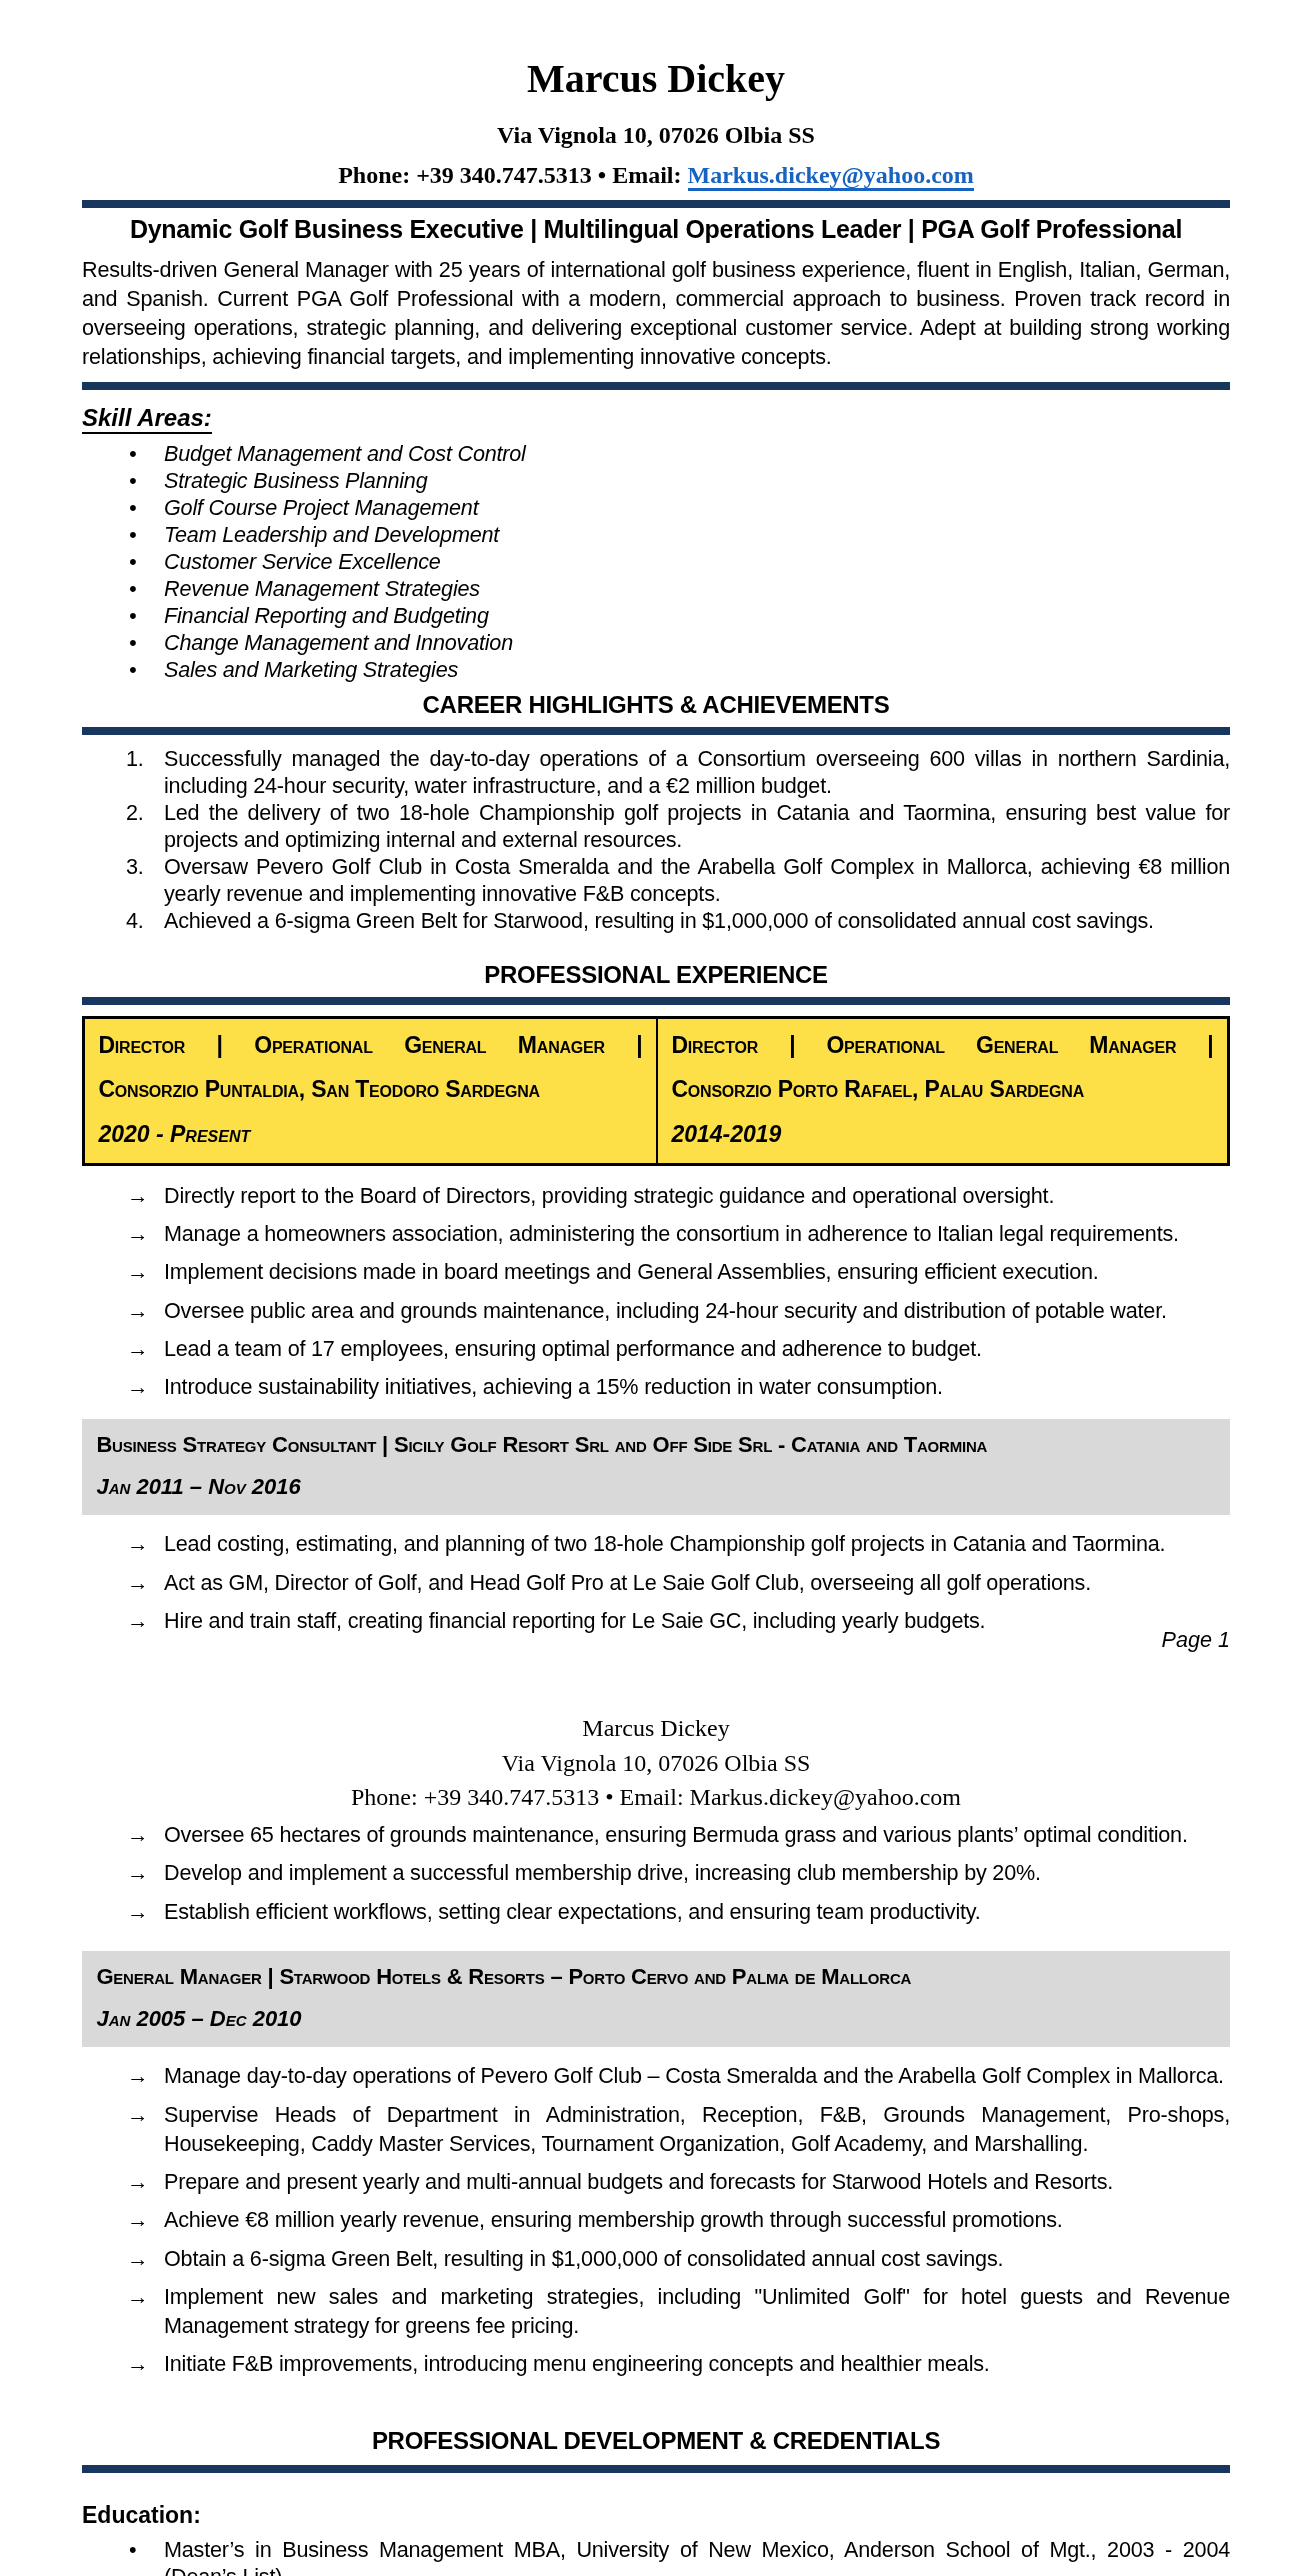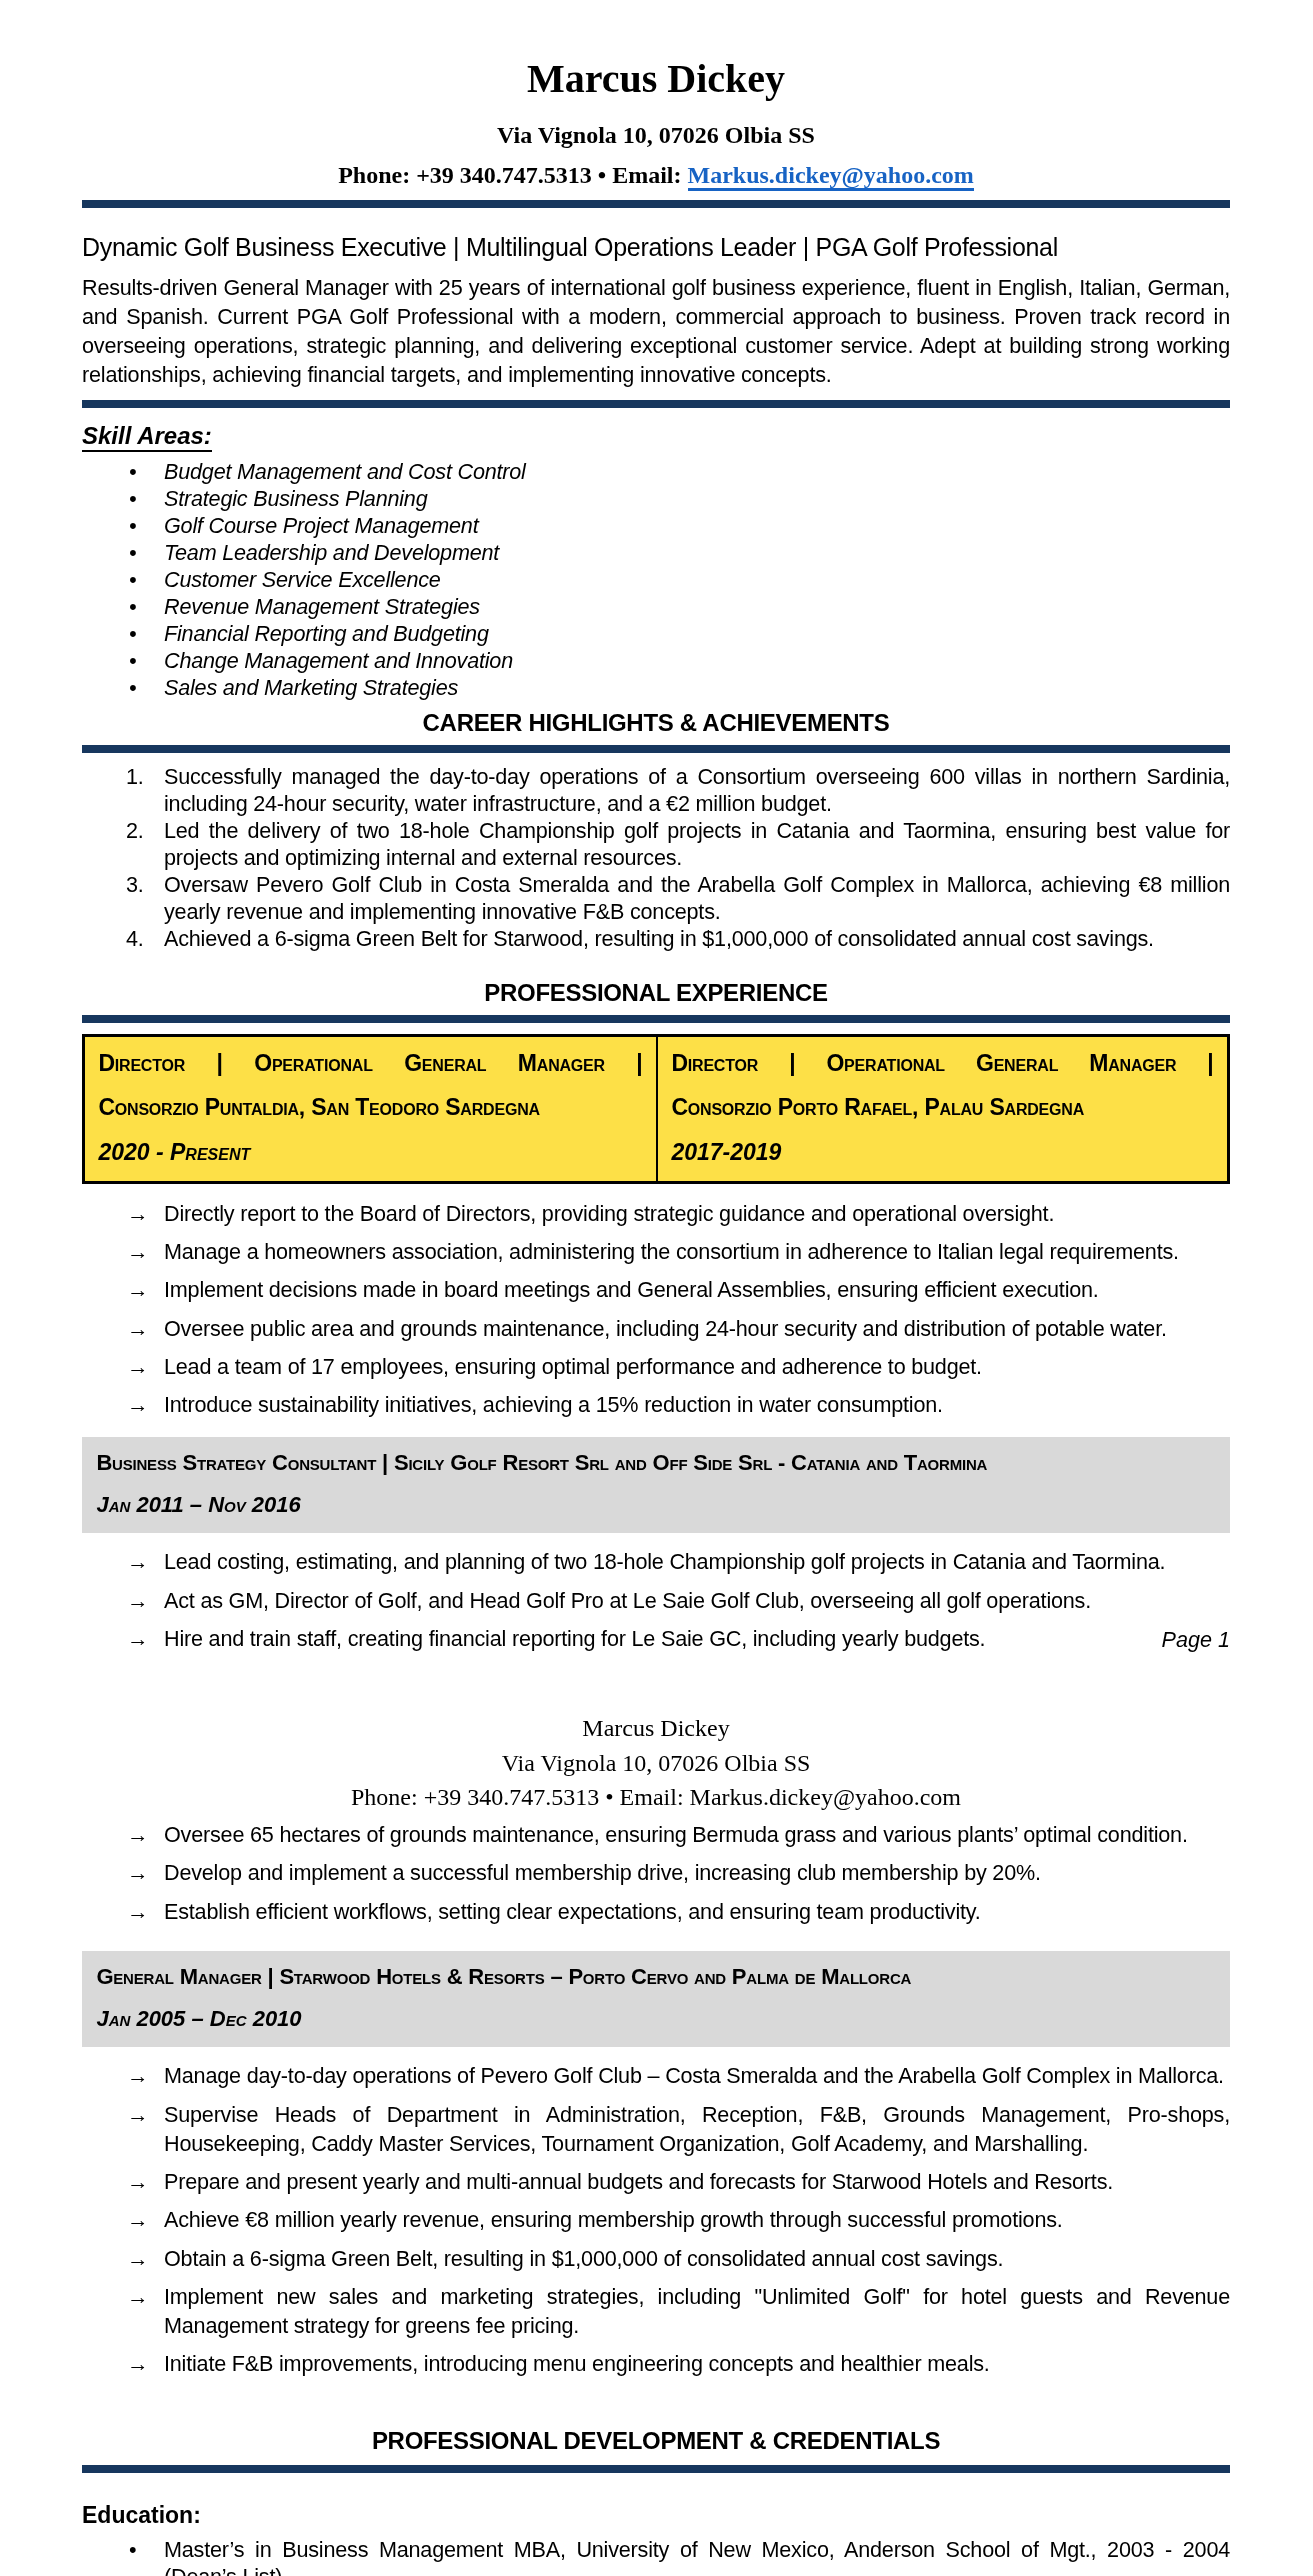--- a/index.html
+++ b/index.html
@@ -6,21 +6,21 @@
   body{width:1314px;font-family:"Liberation Sans",sans-serif;color:#000;}
   .page{width:1312px;height:1700px;position:relative;overflow:hidden;box-sizing:border-box;}
   .content{padding:0 82px;}
   
   .p1-head{padding-top:57px;text-align:center;}
   .name1{font-family:"Liberation Serif",serif;font-weight:bold;font-size:40px;line-height:1.1;}
   .addr1{font-family:"Liberation Serif",serif;font-weight:bold;font-size:24px;margin-top:20.6px;}
   .contact1{font-family:"Liberation Serif",serif;font-weight:bold;font-size:24px;margin-top:13.4px;}
   .email-link{color:#1763C4;border-bottom:3.1px solid #1763C4;text-decoration:none;}
   .rule{height:8.2px;background:#17375E;margin-top:11.3px;}
-  .headline{font-weight:normal;font-size:25px;margin-top:25px;letter-spacing:-0.3px;}
+  .headline{font-weight:bold;font-size:25px;text-align:center;margin-top:7px;letter-spacing:-0.3px;}
   .summary{font-size:21.6px;line-height:29px;text-align:justify;margin-top:10.3px;letter-spacing:-0.2px;}
   .skills-label{margin-top:13.4px;}
   .skills-label span{font-weight:bold;font-style:italic;font-size:24px;border-bottom:2.6px solid #000;padding-bottom:1px;}
   ul.plain{list-style:none;margin:8.2px 0 0 0;padding:0;}
   ul.plain li{position:relative;padding-left:82px;font-size:21.6px;line-height:27px;letter-spacing:-0.2px;}
   ul.plain li::before{content:"•";position:absolute;left:47px;font-size:21.6px;}
   ul.skills li{font-style:italic;}
   .sec-heading{font-weight:bold;font-size:24px;text-align:center;letter-spacing:-0.3px;}
   ol.nums{list-style:none;margin:9.3px 0 0 0;padding:0;counter-reset:n;}
   ol.nums li{position:relative;padding-left:82px;font-size:21.6px;line-height:27px;text-align:justify;letter-spacing:-0.2px;counter-increment:n;}
@@ -98,21 +98,21 @@
 
     <div class="job-table">
       <div class="job-cell">
         <div class="cell-title">Director | Operational General Manager |</div>
         <div class="cell-org">Consorzio Puntaldia, San Teodoro Sardegna</div>
         <div class="cell-date">2020 - Present</div>
       </div>
       <div class="job-cell right">
         <div class="cell-title">Director | Operational General Manager |</div>
         <div class="cell-org">Consorzio Porto Rafael, Palau Sardegna</div>
-        <div class="cell-date">2017-2019</div>
+        <div class="cell-date">2014-2019</div>
       </div>
     </div>
 
     <ul class="arrows">
       <li>Directly report to the Board of Directors, providing strategic guidance and operational oversight.</li>
       <li>Manage a homeowners association, administering the consortium in adherence to Italian legal requirements.</li>
       <li>Implement decisions made in board meetings and General Assemblies, ensuring efficient execution.</li>
       <li>Oversee public area and grounds maintenance, including 24-hour security and distribution of potable water.</li>
       <li>Lead a team of 17 employees, ensuring optimal performance and adherence to budget.</li>
       <li>Introduce sustainability initiatives, achieving a 15% reduction in water consumption.</li>

